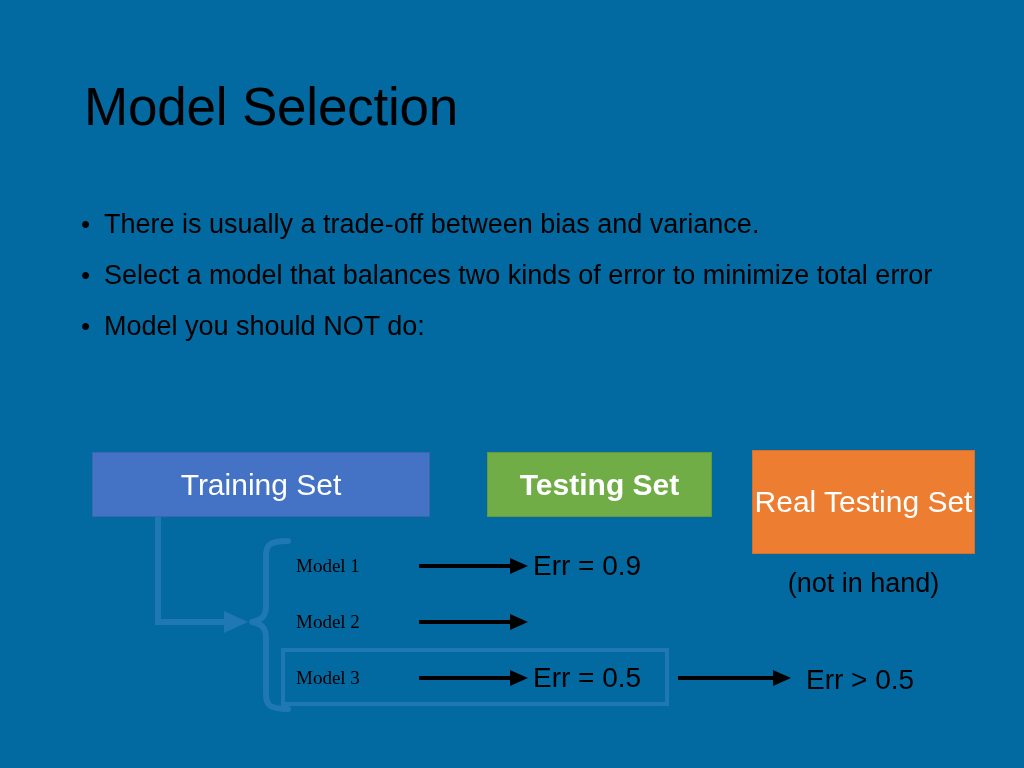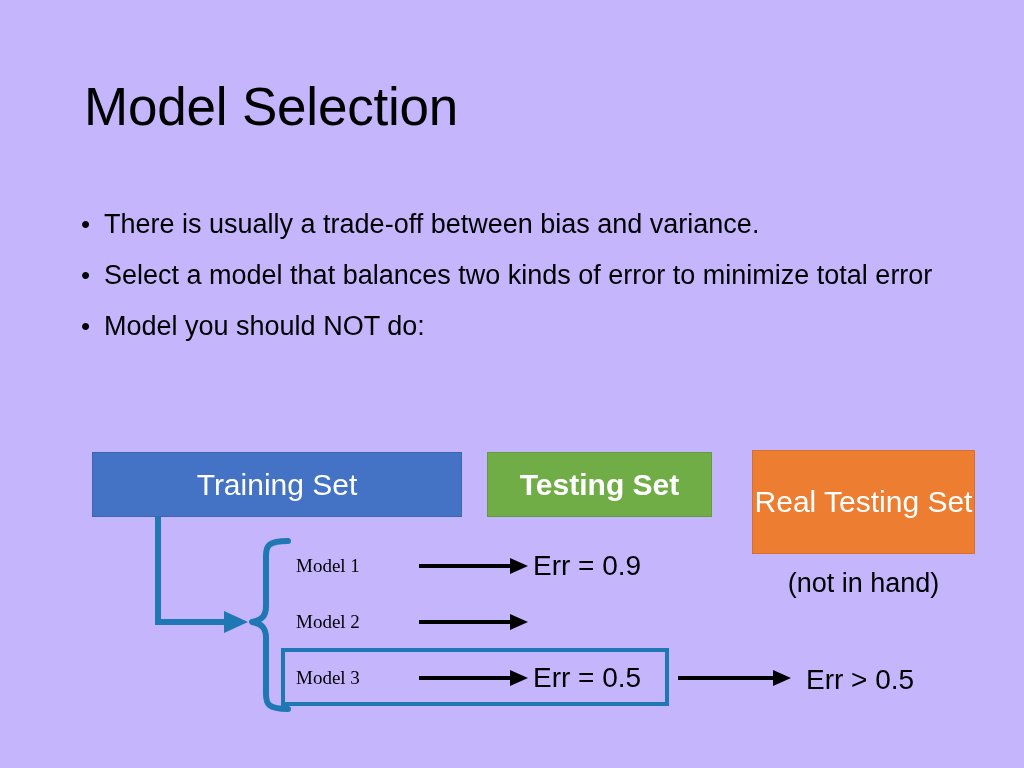--- a/index.html
+++ b/index.html
@@ -16,21 +16,21 @@
     font-family: "Liberation Sans", sans-serif;
     color: #000000;
     -webkit-font-smoothing: antialiased;
   }
 
   .slide {
     position: absolute;
     inset: 0;
     width: 1024px;
     height: 768px;
-    background: #c4b5fd;
+    background: #0369a1;
   }
 
   
   .slide-title {
     position: absolute;
     left: 84px;
     top: 76px;
     width: 860px;
     font-size: 53px;
     line-height: 62px;
@@ -88,21 +88,21 @@
     justify-content: center;
     text-align: center;
     color: #ffffff;
     font-size: 30px;
     line-height: 38px;
   }
 
   .box-training {
     left: 92px;
     top: 452px;
-    width: 370px;
+    width: 338px;
     height: 65px;
     background: #4472C4;
     border: 1px solid #3D66B0;
   }
   .box-testing {
     left: 487px;
     top: 452px;
     width: 225px;
     height: 65px;
     background: #70AD47;

